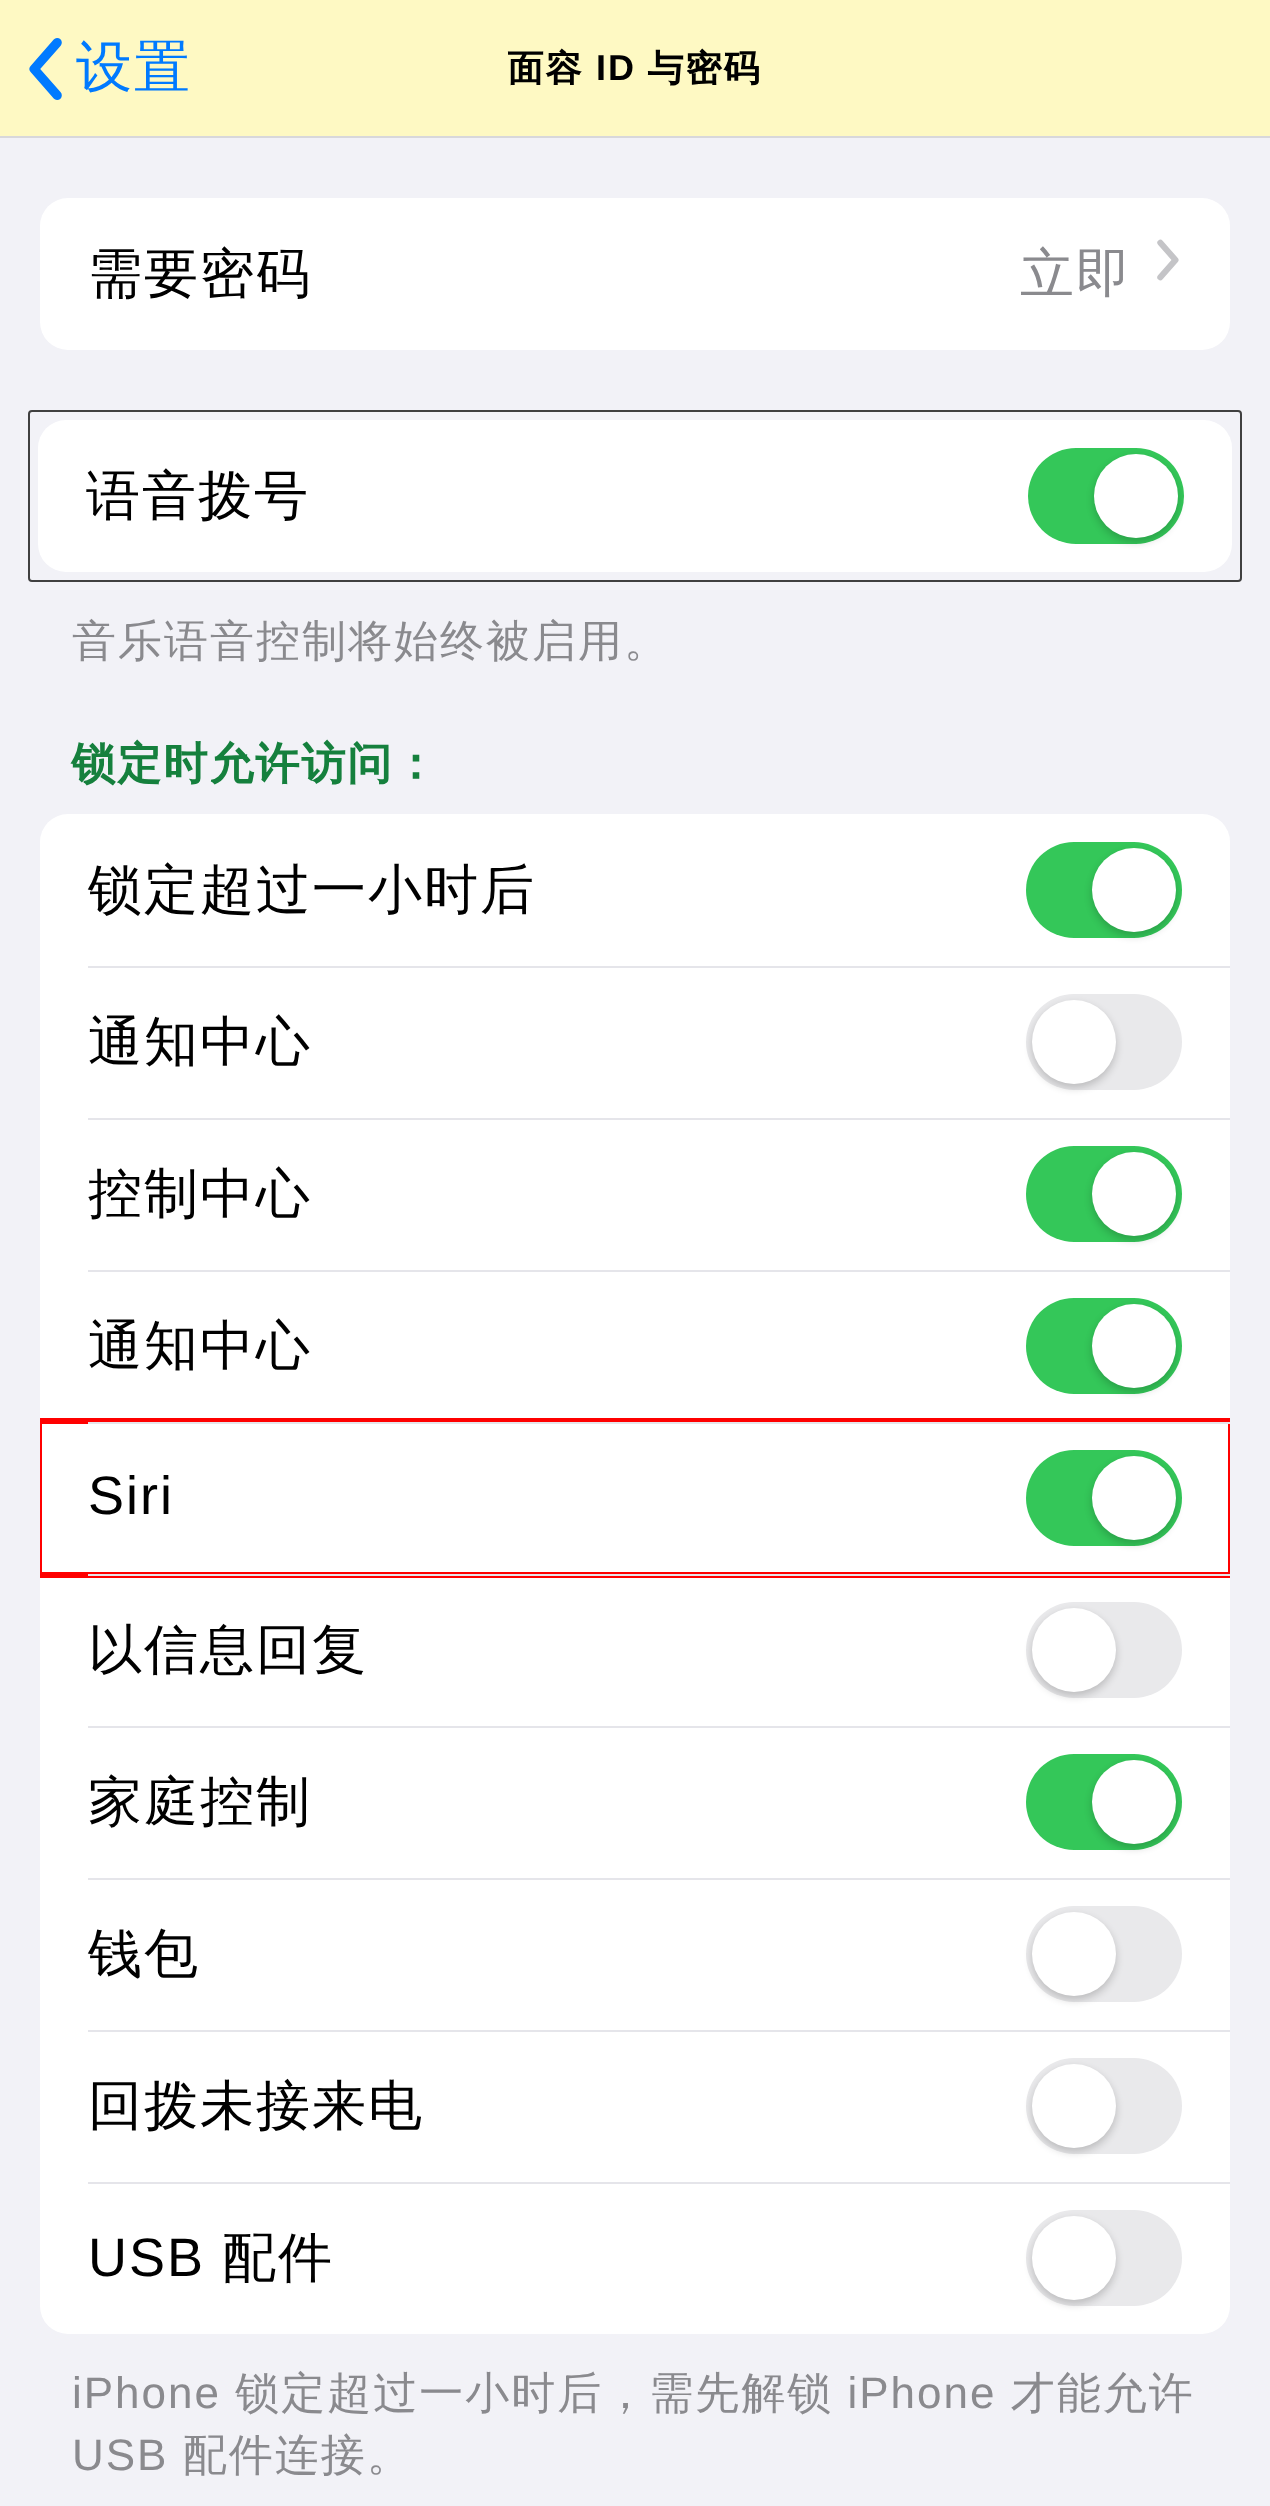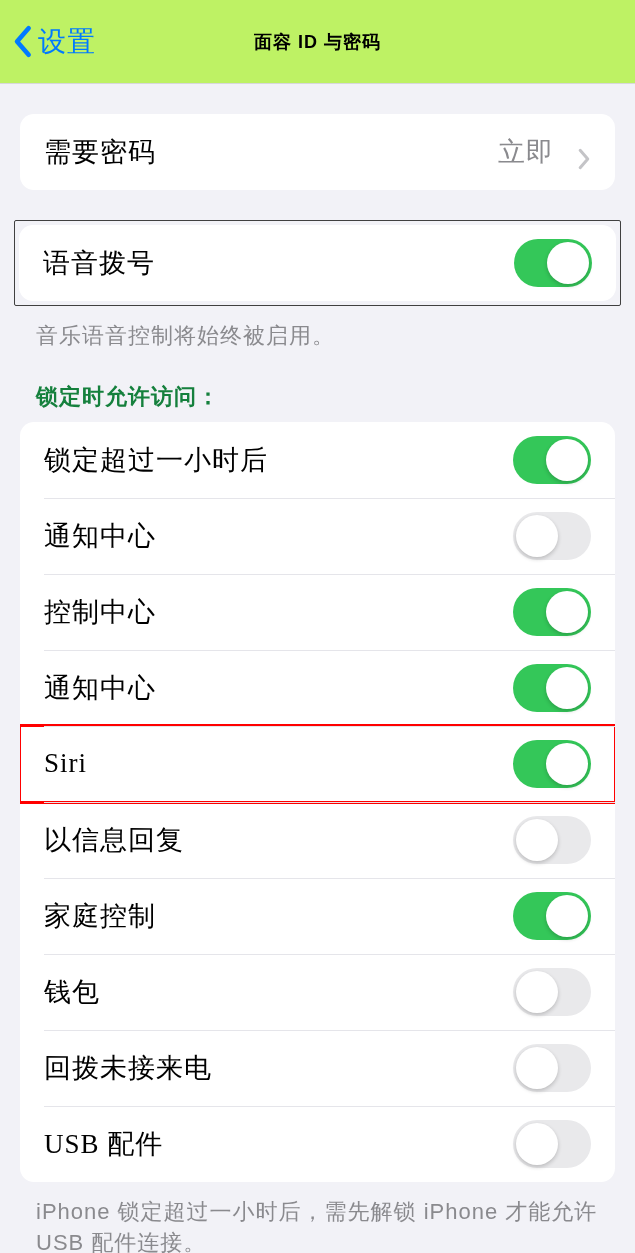--- a/index.html
+++ b/index.html
@@ -8,22 +8,22 @@
       box-sizing: border-box;
     }
     body {
       font-family: -apple-system, "PingFang SC", "Helvetica Neue", sans-serif;
       background: #f2f2f7;
       width: 635px;
       height: 1253px;
       overflow: hidden;
     }
     .nav-bar {
-      height: 84px;
-      background: #bef264;
+      height: 69px;
+      background: #fef9c3;
       display: flex;
       align-items: center;
       position: relative;
       border-bottom: 1px solid #d8d8db;
     }
     .back-button {
       display: flex;
       align-items: center;
       padding-left: 12px;
       color: #007aff;
@@ -49,21 +49,20 @@
       letter-spacing: 1px;
     }
     .content {
       padding: 0;
     }
     .group {
       margin: 30px 20px 0 20px;
       background: #fff;
       border-radius: 14px;
       overflow: hidden;
-      font-family: Liberation Serif, serif;
     }
     .group.first {
       margin-top: 30px;
     }
     .group-header {
       font-size: 22px;
       color: #15803d;
       padding: 0 36px 10px 36px;
       letter-spacing: 1px;
       font-weight: bold;
@@ -92,22 +91,22 @@
       height: 1px;
       background: #e5e5ea;
     }
     .row-label {
       font-size: 27px;
       color: #000;
       letter-spacing: 1px;
     }
     .row-value-wrap {
       display: flex;
-      align-items: flex-end;
-      gap: 24px;
+      align-items: flex-start;
+      gap: 12px;
     }
     .row-value {
       font-size: 27px;
       color: #8a8a8e;
       letter-spacing: 1px;
     }
     .chevron-right {
       width: 13px;
       height: 22px;
       color: #c4c4c7;

